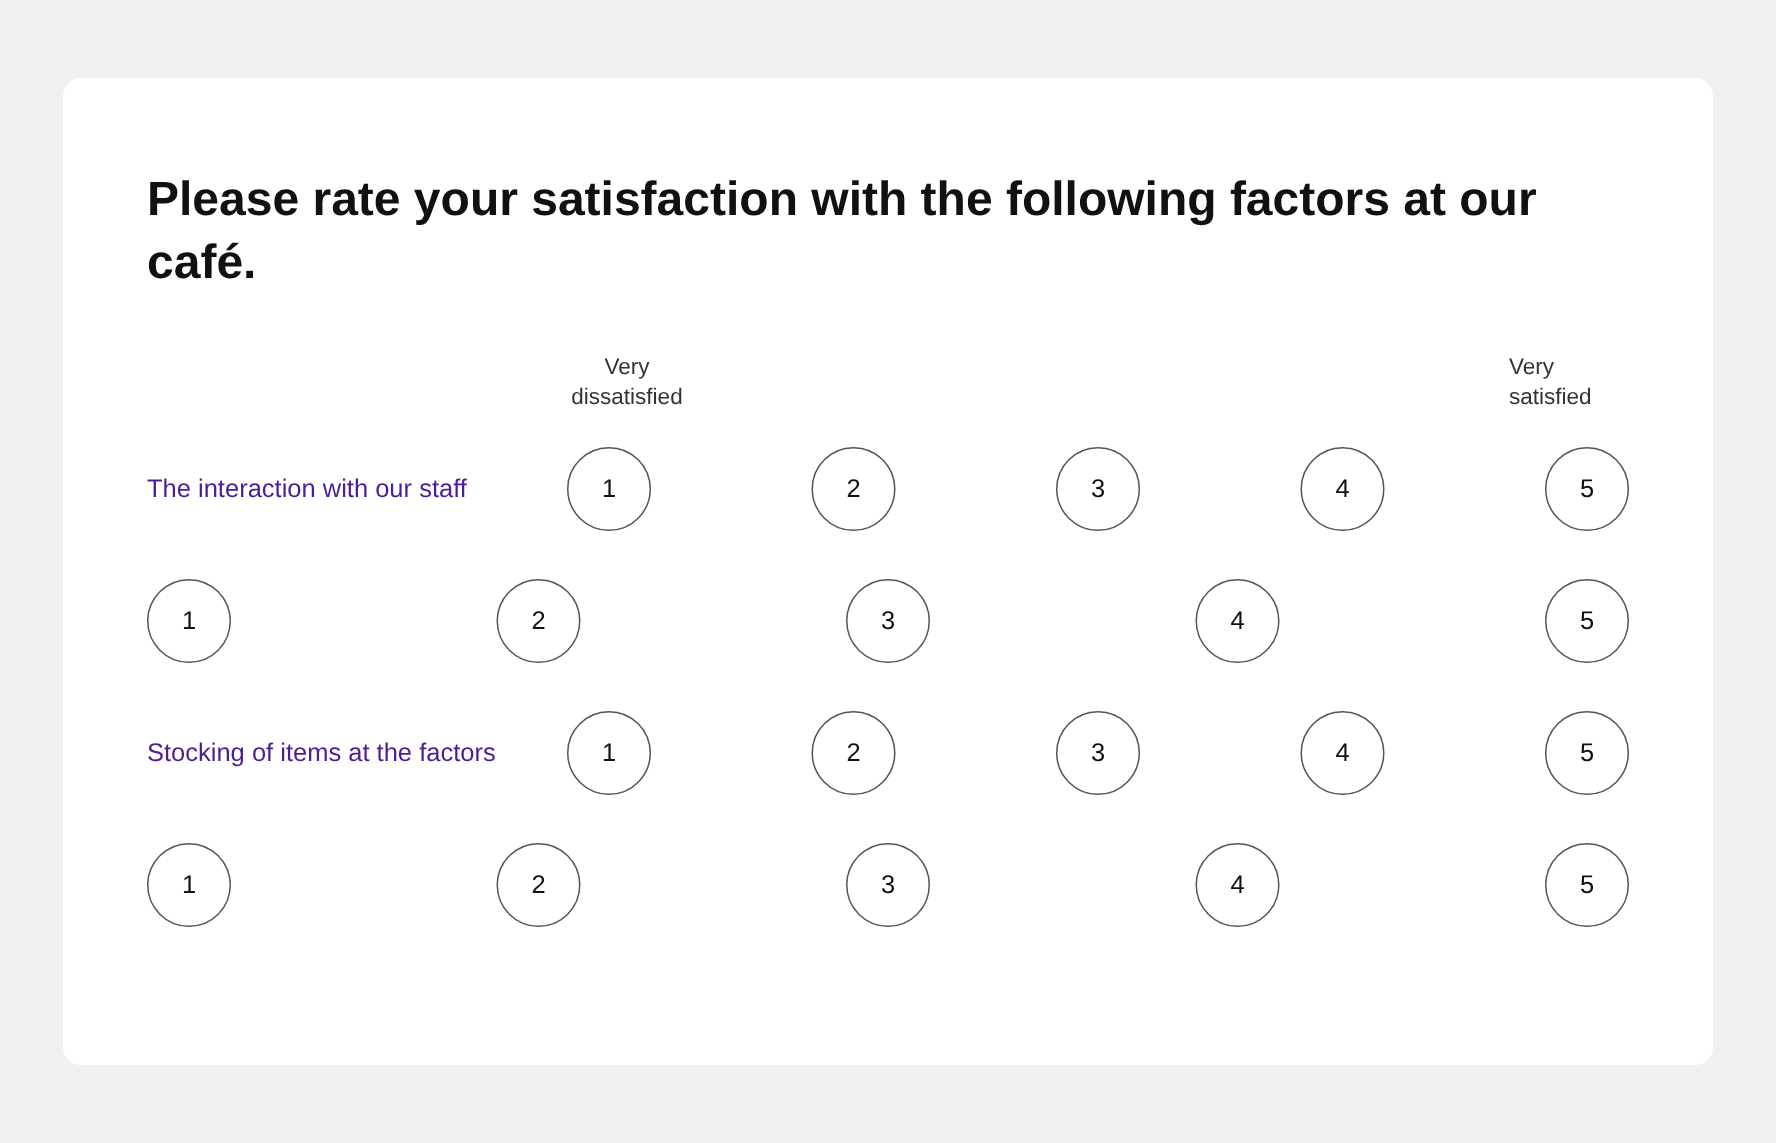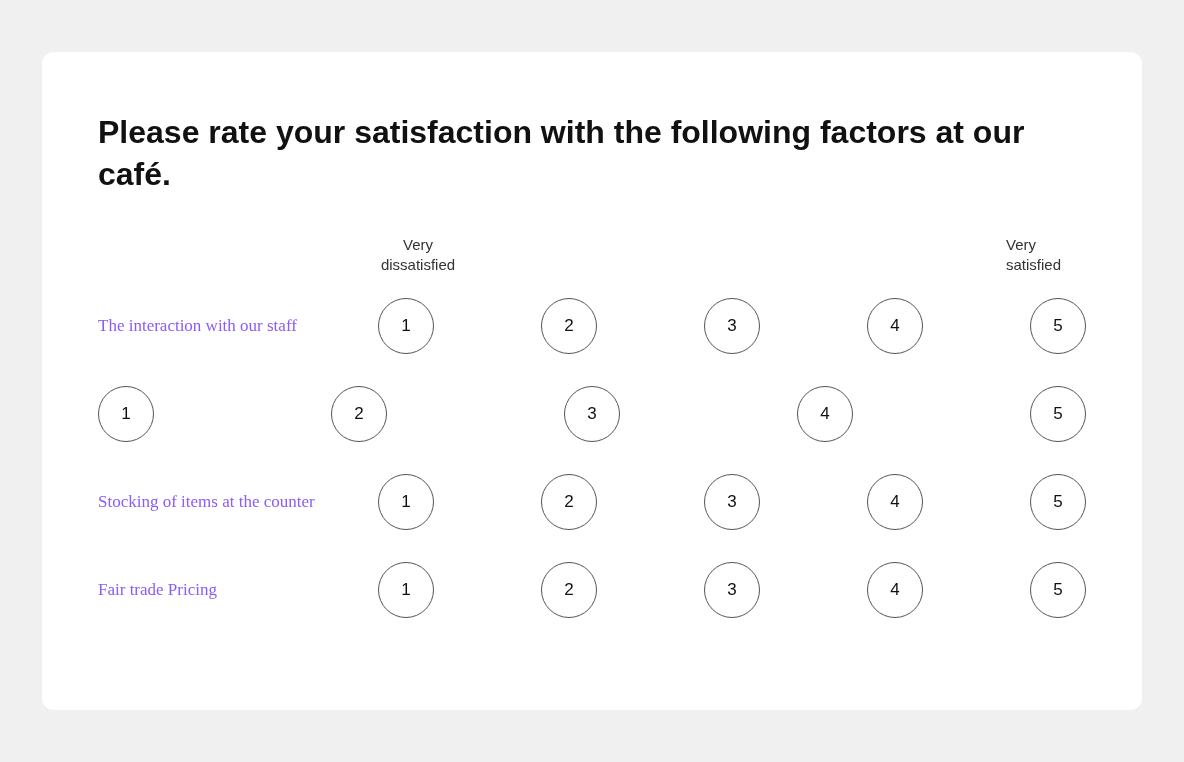--- a/index.html
+++ b/index.html
@@ -74,23 +74,22 @@
     .survey-row {
       display: flex;
       align-items: center;
       margin-bottom: 32px;
     }
 
     .row-label {
       width: 280px;
       flex-shrink: 0;
       font-size: 17px;
-      color: #8b5cf6;
+      color: #4c1d95;
       line-height: 1.4;
-      font-family: Liberation Serif, serif;
     }
 
     .rating-options {
       display: flex;
       flex: 1;
       justify-content: space-between;
       align-items: center;
     }
 
     .rating-circle {
@@ -141,31 +140,30 @@
         <div class="survey-row">
           <div class="rating-options">
             <div class="rating-circle">1</div>
             <div class="rating-circle">2</div>
             <div class="rating-circle">3</div>
             <div class="rating-circle">4</div>
             <div class="rating-circle">5</div>
           </div>
         </div>
         <div class="survey-row">
-          <div class="row-label">Stocking of items at the counter</div>
+          <div class="row-label">Stocking of items at the factors</div>
           <div class="rating-options">
             <div class="rating-circle">1</div>
             <div class="rating-circle">2</div>
             <div class="rating-circle">3</div>
             <div class="rating-circle">4</div>
             <div class="rating-circle">5</div>
           </div>
         </div>
         <div class="survey-row">
-          <div class="row-label">Fair trade Pricing</div>
           <div class="rating-options">
             <div class="rating-circle">1</div>
             <div class="rating-circle">2</div>
             <div class="rating-circle">3</div>
             <div class="rating-circle">4</div>
             <div class="rating-circle">5</div>
           </div>
         </div>
       </div>
   </div>

